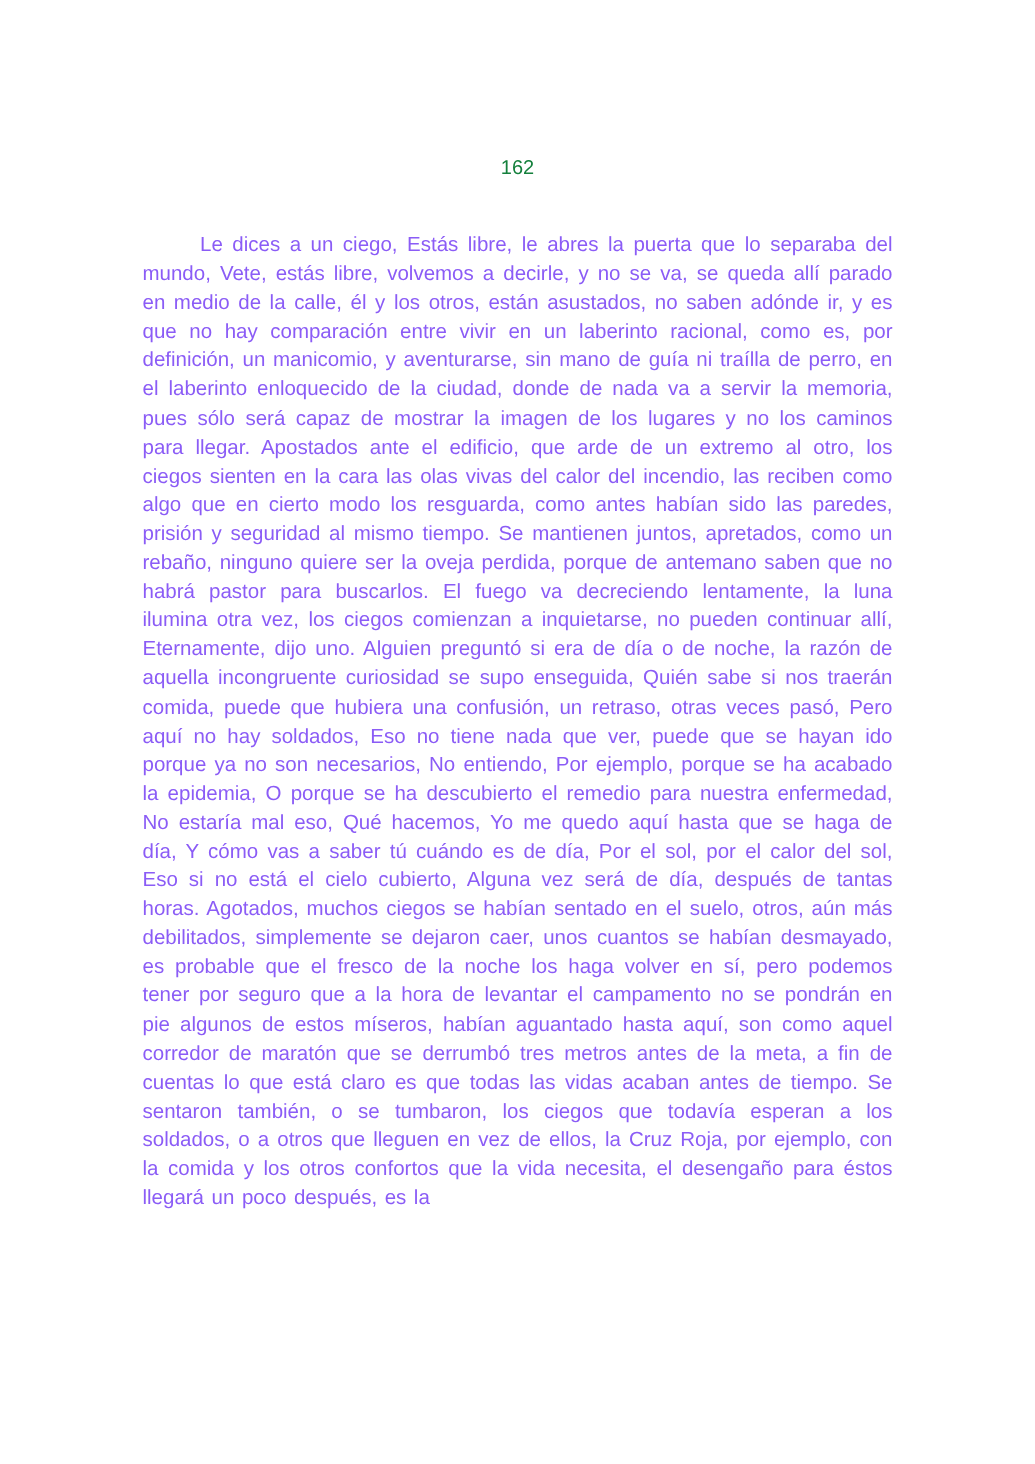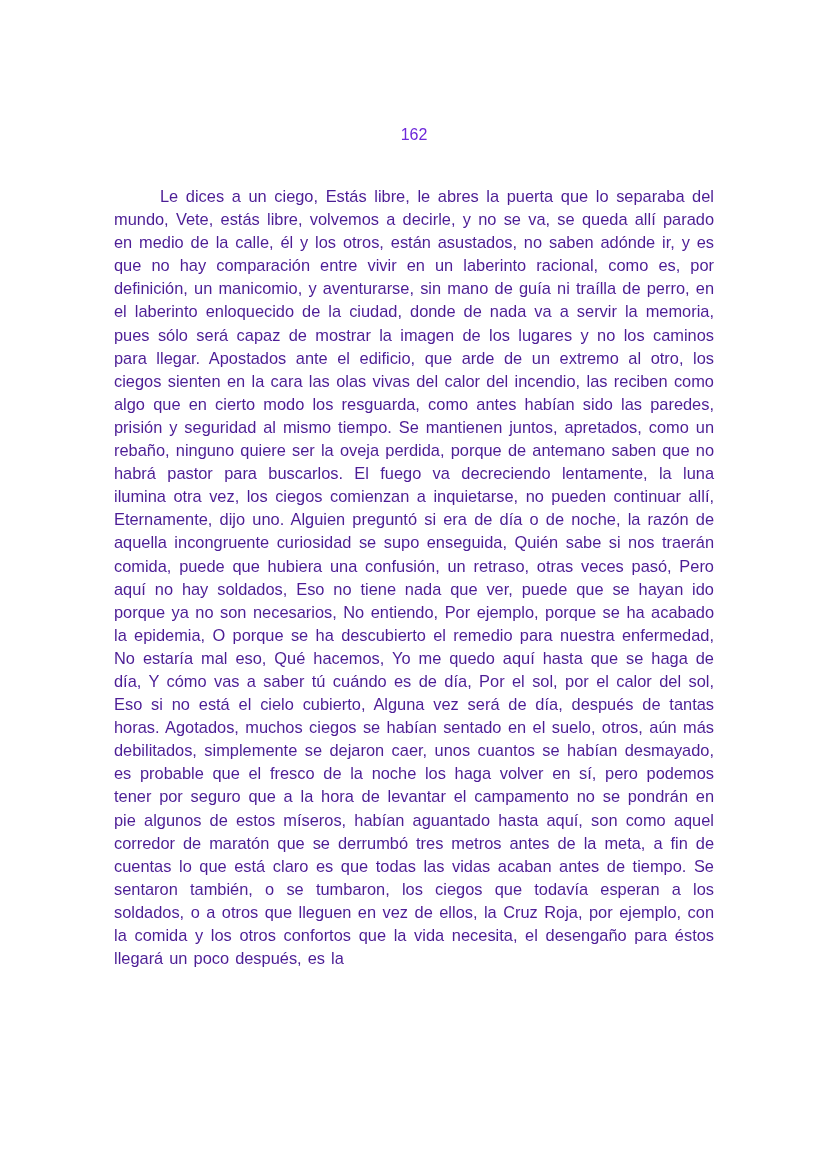--- a/index.html
+++ b/index.html
@@ -16,33 +16,33 @@
       overflow: hidden;
     }
     .page-number {
       position: absolute;
       top: 126px;
       left: 0;
       width: 828px;
       text-align: center;
       font-size: 16px;
       line-height: 18px;
-      color: #6d28d9;
+      color: #15803d;
     }
     .body-text {
       position: absolute;
       top: 185px;
       left: 114px;
       width: 600px;
       font-size: 16.4px;
       line-height: 23.1px;
       text-align: justify;
       text-indent: 46px;
       word-spacing: 1.5px;
-      color: #4c1d95;
+      color: #8b5cf6;
     }
   </style>
 </head>
 <body>
 
 <div class="page">
   <div class="page-number">162</div>
   <p class="body-text">Le dices a un ciego, Estás libre, le abres la puerta que lo separaba del mundo, Vete, estás libre, volvemos a decirle, y no se va, se queda allí parado en medio de la calle, él y los otros, están asustados, no saben adónde ir, y es que no hay comparación entre vivir en un laberinto racional, como es, por definición, un manicomio, y aventurarse, sin mano de guía ni traílla de perro, en el laberinto enloquecido de la ciudad, donde de nada va a servir la memoria, pues sólo será capaz de mostrar la imagen de los lugares y no los caminos para llegar. Apostados ante el edificio, que arde de un extremo al otro, los ciegos sienten en la cara las olas vivas del calor del incendio, las reciben como algo que en cierto modo los resguarda, como antes habían sido las paredes, prisión y seguridad al mismo tiempo. Se mantienen juntos, apretados, como un rebaño, ninguno quiere ser la oveja perdida, porque de antemano saben que no habrá pastor para buscarlos. El fuego va decreciendo lentamente, la luna ilumina otra vez, los ciegos comienzan a inquietarse, no pueden continuar allí, Eternamente, dijo uno. Alguien preguntó si era de día o de noche, la razón de aquella incongruente curiosidad se supo enseguida, Quién sabe si nos traerán comida, puede que hubiera una confusión, un retraso, otras veces pasó, Pero aquí no hay soldados, Eso no tiene nada que ver, puede que se hayan ido porque ya no son necesarios, No entiendo, Por ejemplo, porque se ha acabado la epidemia, O porque se ha descubierto el remedio para nuestra enfermedad, No estaría mal eso, Qué hacemos, Yo me quedo aquí hasta que se haga de día, Y cómo vas a saber tú cuándo es de día, Por el sol, por el calor del sol, Eso si no está el cielo cubierto, Alguna vez será de día, después de tantas horas. Agotados, muchos ciegos se habían sentado en el suelo, otros, aún más debilitados, simplemente se dejaron caer, unos cuantos se habían desmayado, es probable que el fresco de la noche los haga volver en sí, pero podemos tener por seguro que a la hora de levantar el campamento no se pondrán en pie algunos de estos míseros, habían aguantado hasta aquí, son como aquel corredor de maratón que se derrumbó tres metros antes de la meta, a fin de cuentas lo que está claro es que todas las vidas acaban antes de tiempo. Se sentaron también, o se tumbaron, los ciegos que todavía esperan a los soldados, o a otros que lleguen en vez de ellos, la Cruz Roja, por ejemplo, con la comida y los otros confortos que la vida necesita, el desengaño para éstos llegará un poco después, es la</p>
 </div>
 

